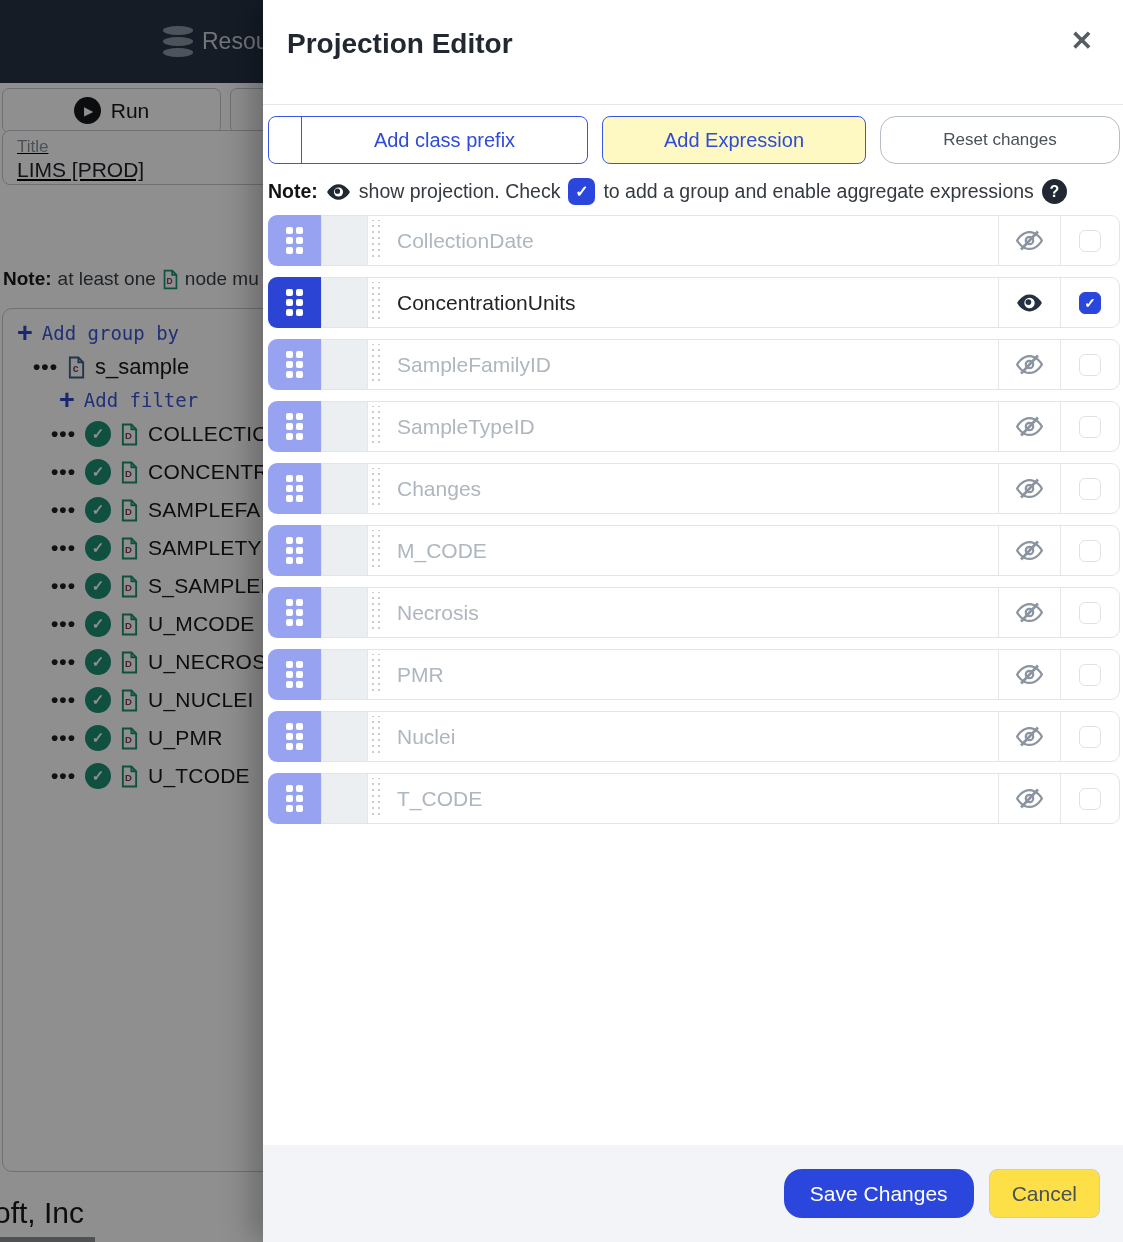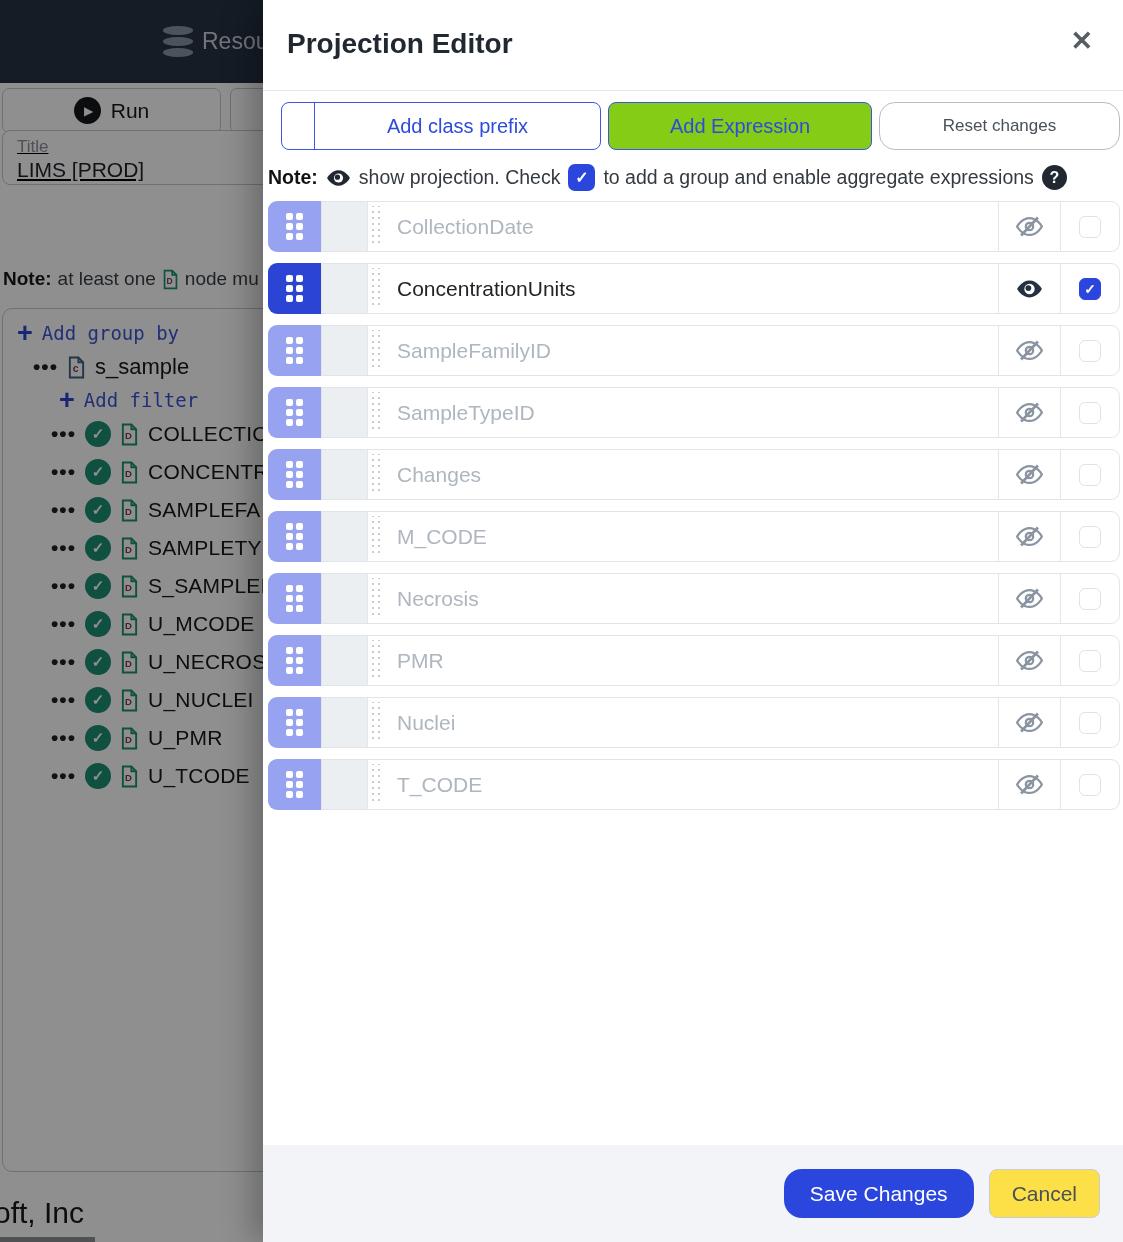--- a/index.html
+++ b/index.html
@@ -57,33 +57,33 @@
 
   .app-footer-text { position:absolute; left:-6px; top:1196px; font-size:30px; color:#15181c; }
   .scroll-thumb { position:absolute; left:0; top:1237px; width:95px; height:5px; background:#8d9096; }
 
   
   .overlay { position:absolute; inset:0; background:rgba(0,0,0,0.44); z-index:5; }
 
   
   .modal { position:absolute; left:263px; top:0; width:860px; height:1242px; z-index:10;
            background:#fff; box-shadow:-12px 0 28px rgba(0,0,0,.25); }
-  .m-header { position:relative; height:91px; border-bottom:1px solid #e3e6ea; }
+  .m-header { position:relative; height:105px; border-bottom:1px solid #e3e6ea; }
   .m-title { position:absolute; left:24px; top:28px; font-size:28px; font-weight:600; color:#212832; }
   .m-close { position:absolute; right:30px; top:28px; font-size:27px; font-weight:700;
              color:#555c63; cursor:pointer; line-height:1; }
 
-  .m-toolbar { display:flex; gap:7px; margin:11px 3px 0 18px; }
+  .m-toolbar { display:flex; gap:14px; margin:11px 3px 0 5px; }
   .m-toolbar .grp { width:320px; height:48px; border:1px solid #3b55e5; border-radius:8px;
                     display:flex; overflow:hidden; background:#fff; }
   .grp .seg { width:33px; border-right:1px solid #3b55e5; }
   .grp .grp-label { flex:1; display:flex; align-items:center; justify-content:center;
                     font-size:20px; color:#2e4bdb; }
   .btn-outline-blue { width:264px; height:48px; border:1px solid #3b55e5; border-radius:8px;
-                      background:#84cc16; color:#2e4bdb; font-size:20px;
+                      background:#fef9c3; color:#2e4bdb; font-size:20px;
                       display:flex; align-items:center; justify-content:center; }
   .btn-outline-gray { flex:1; height:48px; border:1px solid #b6bdc4; border-radius:16px;
                       background:#fff; color:#495057; font-size:17px;
                       display:flex; align-items:center; justify-content:center; }
 
   .m-note { display:flex; align-items:center; gap:8px; margin:14px 0 0 5px;
             font-size:19.5px; color:#343a40; white-space:nowrap; }
   .m-note b { color:#111417; }
   .inline-cb { width:27px; height:27px; border-radius:7px; background:#2b46dd; color:#fff;
                font-size:16px; font-weight:700; display:flex; align-items:center;

